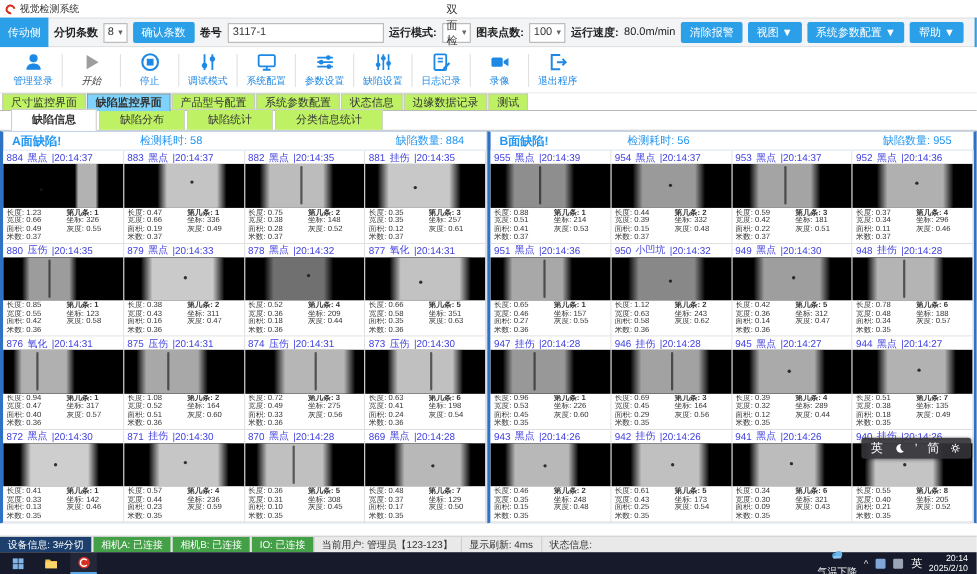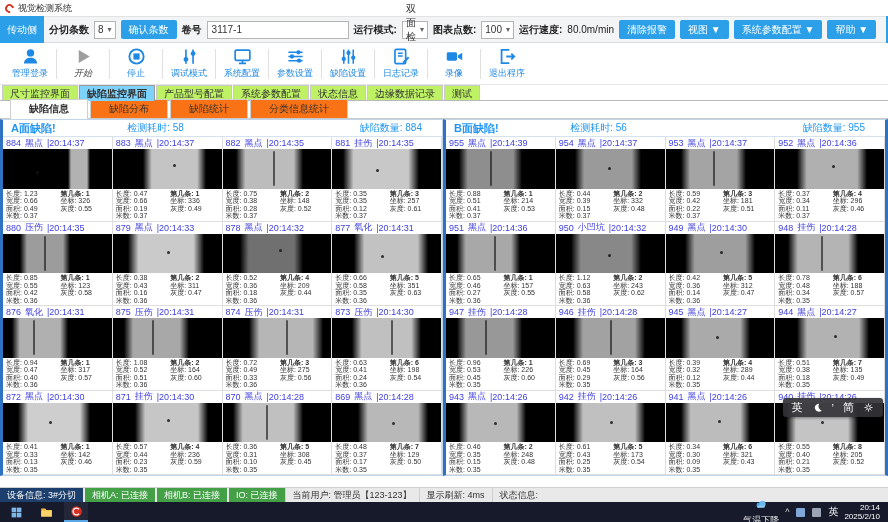--- a/index.html
+++ b/index.html
@@ -30,21 +30,21 @@
   .action .alabel { font-size:9px; color:#1e88e5; white-space:nowrap; }
   .vsep { width:1px; height:30px; background:#e0e0e0; flex:none; }
 
   
   .tabs { height:16px; background:#fff; display:flex; align-items:flex-end; padding-left:2px; border-bottom:1px solid #b9b9b9; flex:none; }
   .tab { font-size:10px; color:#333; padding:1px 7px 1px; background:#bef264; border:1px solid #c8c8c8; border-bottom:none; margin-right:1px; cursor:pointer; height:15px; line-height:13px; }
   .tab.active { background:#7dd3fc; height:16px; line-height:14px; border-color:#9a9a9a; position:relative; top:1px; font-weight:bold; }
 
   
   .subtabs { height:18px; background:#fff; display:flex; align-items:flex-end; padding-left:10px; border-bottom:1px solid #c9c9c9; flex:none; }
-  .subtab { font-size:10px; color:#333; padding:2px 18px; background:#f97316; border:1px solid #cfcfcf; border-bottom:none; margin-right:2px; cursor:pointer; }
+  .subtab { font-size:10px; color:#333; padding:2px 18px; background:#bef264; border:1px solid #cfcfcf; border-bottom:none; margin-right:2px; cursor:pointer; }
   .subtab.active { background:#fff; font-weight:bold; position:relative; top:1px; padding-bottom:3px; }
 
   
   .panels { flex:1; display:flex; min-height:0;border-radius:18px; }
   .panel { flex:1; display:flex; flex-direction:column; border:1px solid #c3d5e8; min-width:0; }
   .panel.pa { border-left:3px solid #2f72c4; }
   .panel.pb { border-left:3px solid #2f72c4; border-right:3px solid #2f72c4; }
   .panel-head { height:17px; display:flex; align-items:center; padding:0 8px; border-bottom:1px solid #d5e2ef; flex:none; }
   .panel-title { color:#2196f3; font-size:11px; font-weight:bold; }
   .panel-mid { flex:1.2; text-align:center; color:#2196f3; font-size:10px; }

